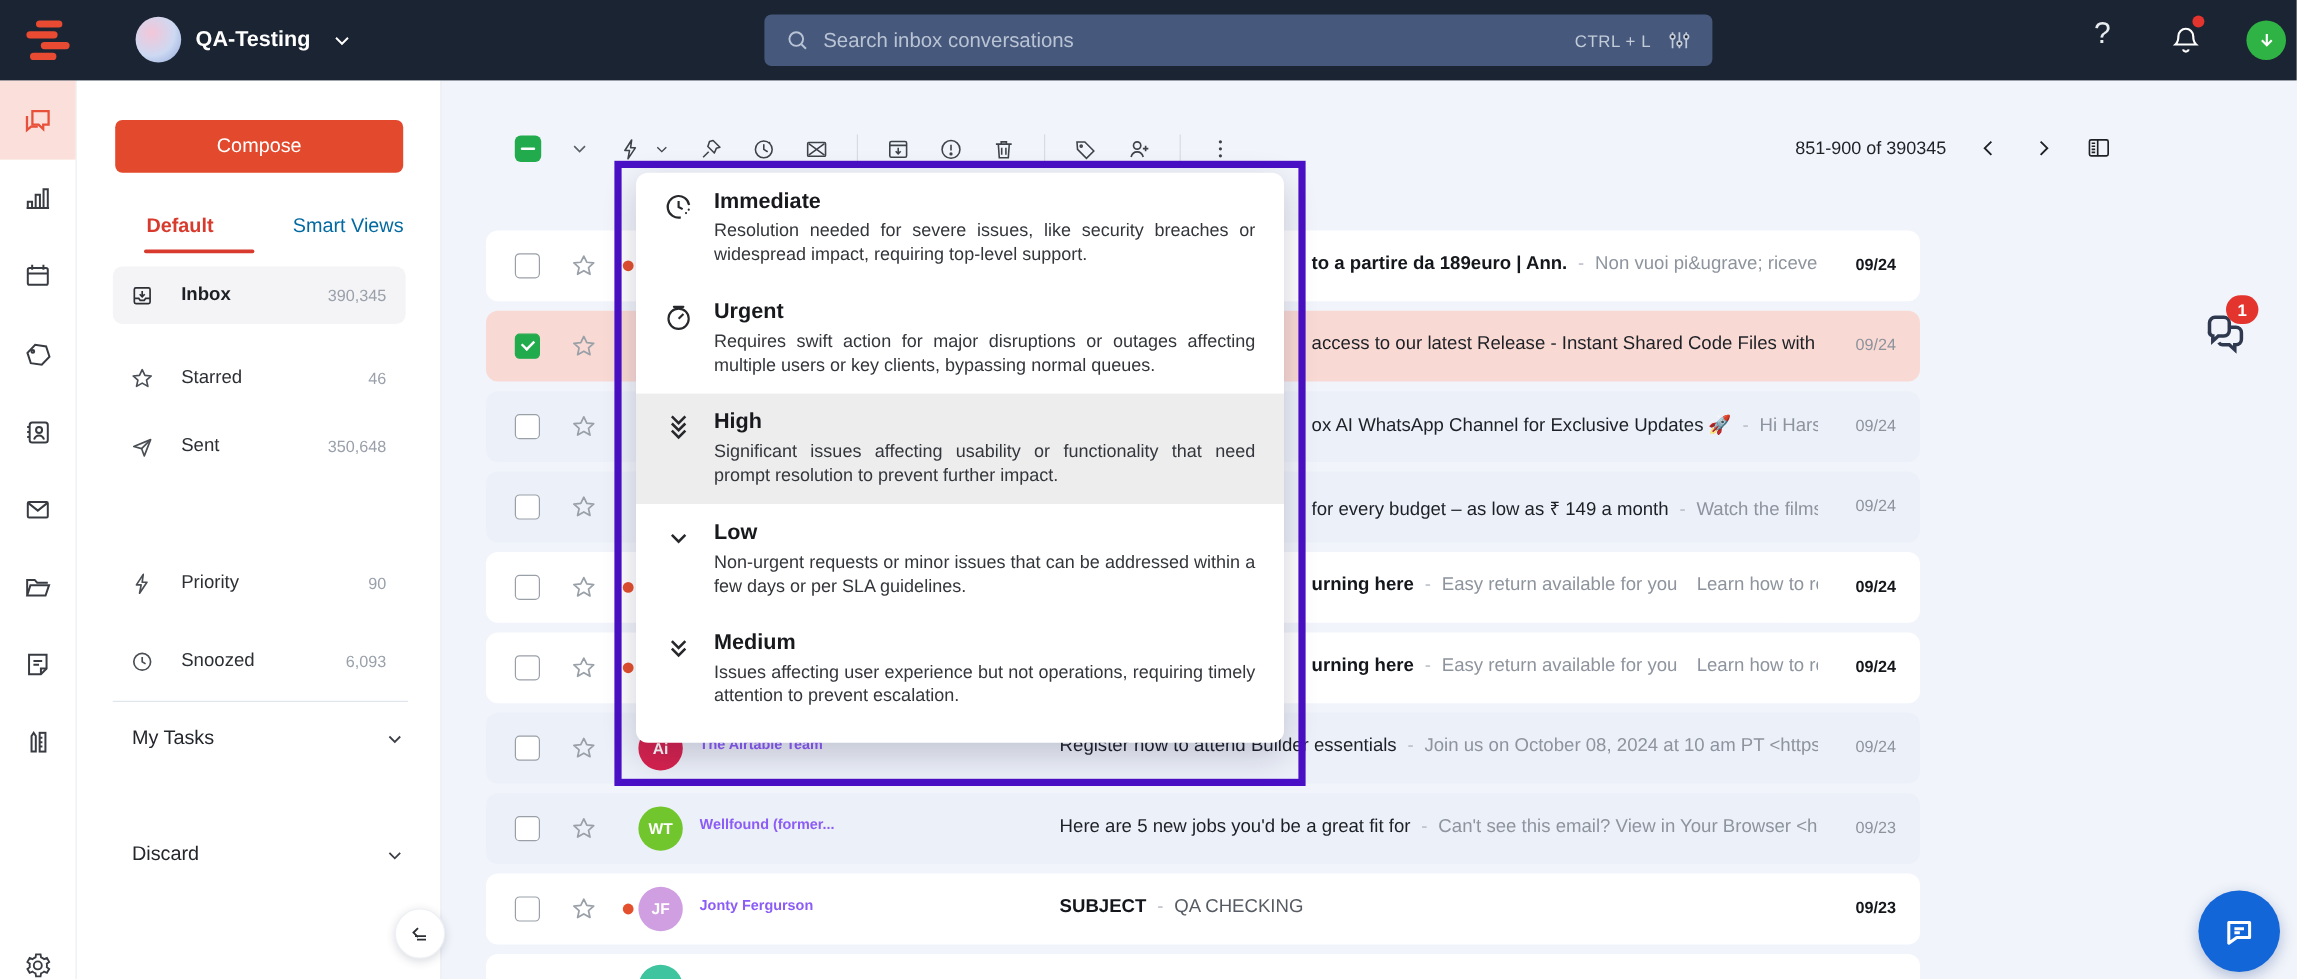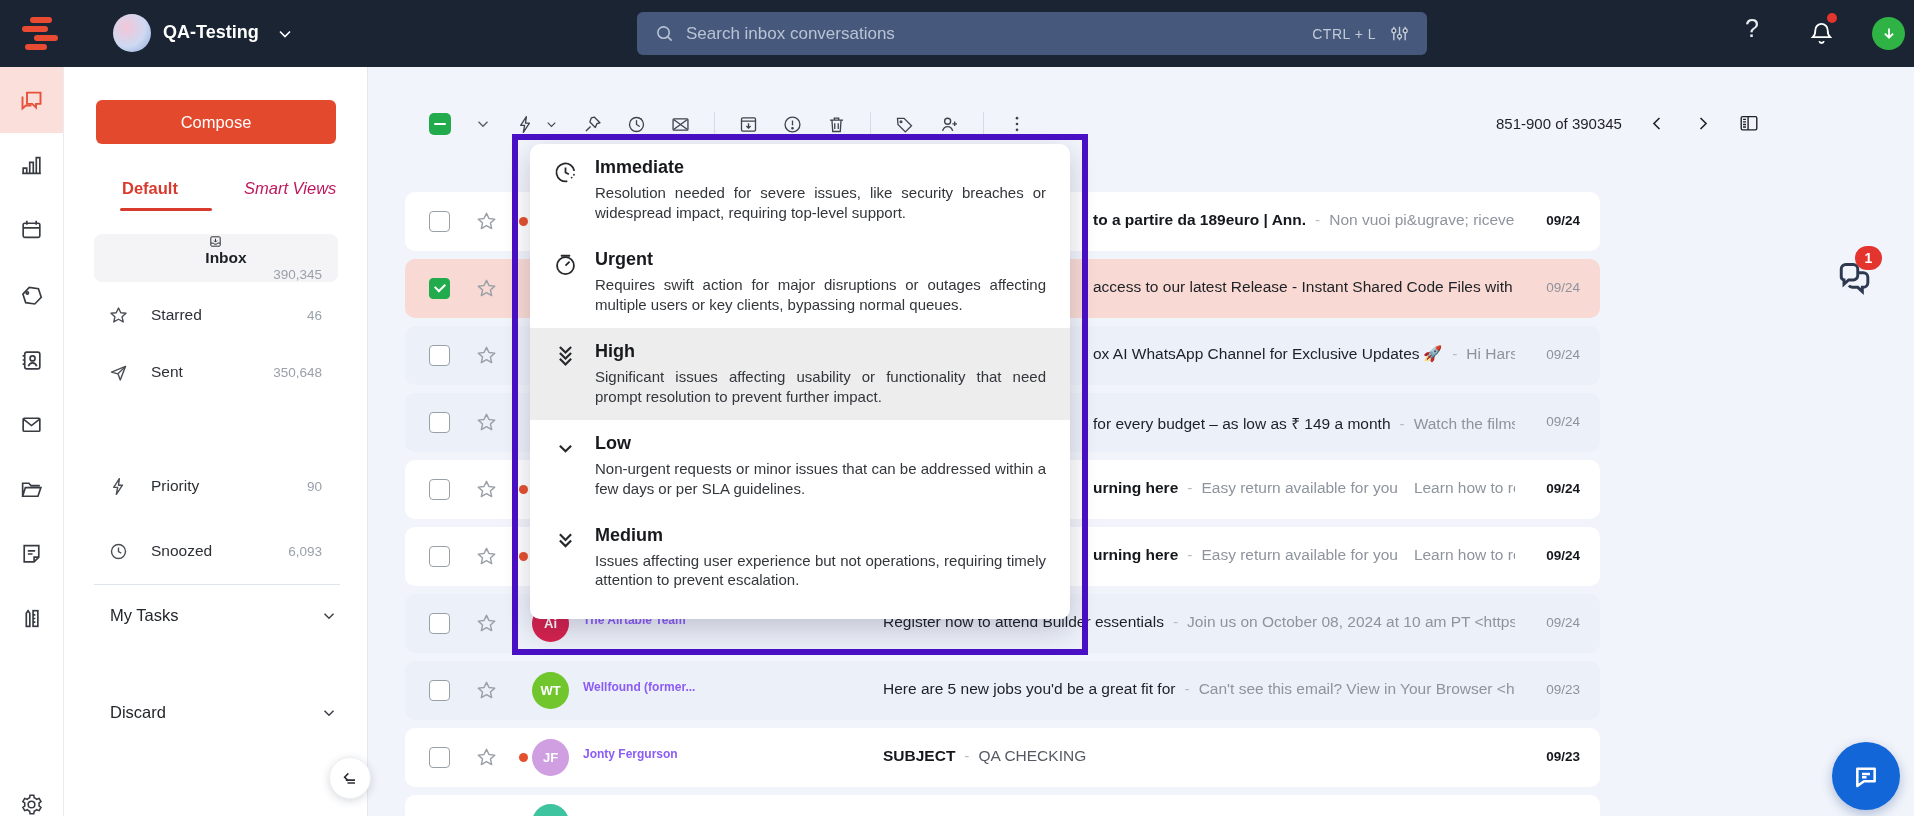--- a/index.html
+++ b/index.html
@@ -26,21 +26,21 @@
   .rail-item { position:absolute; left:0; width:63px; height:50px; display:flex; align-items:center; justify-content:center; }
   .rail-active { position:absolute; left:0; top:0; width:63px; height:66px; background:#fbdfda;
     display:flex; align-items:center; justify-content:center; }
 
   
   .sidenav { position:absolute; left:64px; top:67px; width:304px; height:749px; background:#fff; border-right:1px solid #e4e8ef; z-index:30; }
   .compose { position:absolute; left:32px; top:33px; width:240px; height:44px; background:#e3492d; border-radius:6px;
     color:#fff; font-size:16.5px; display:flex; align-items:center; justify-content:center; cursor:pointer; }
   .tab { position:absolute; top:112px; font-size:16.5px; }
   .tab.active { color:#d83b2d; font-weight:bold; }
-  .tab.idle { color:#be185d;font-style:italic; }
+  .tab.idle { color:#0369a1; }
   .tab-underline { position:absolute; left:56px; top:141px; width:92px; height:3px; background:#d83b2d; border-radius:2px; }
   .folder { position:absolute; left:30px; width:244px; height:48px; border-radius:8px; display:flex; align-items:center; padding:0 16px 0 14px; }
   .folder.sel { background:#f4f4f6; }
   .folder .f-label { margin-left:22px; font-size:15.5px; color:#2c2f34; }
   .folder.sel .f-label { font-weight:bold; color:#1c1f24; }
   .folder .f-count { margin-left:auto; font-size:13.5px; color:#9aa1ab; }
   .side-divider { position:absolute; left:30px; top:517px; width:246px; height:1px; background:#e0e4eb; }
   .section { position:absolute; left:46px; width:228px; display:flex; align-items:center; font-size:16.5px; color:#23262b; }
   .section svg { margin-left:auto; }
   .collapse-fab { position:absolute; left:329px; top:757px; width:42px; height:42px; border-radius:50%; background:#fff;
@@ -211,21 +211,21 @@
     </svg>
   </div>
 </div>
 
 <div class="sidenav">
   <div class="compose">Compose</div>
   <div class="tab active" style="left:58px;">Default</div>
   <div class="tab idle" style="left:180px;">Smart Views</div>
   <div class="tab-underline"></div>
 
-  <div class="folder sel" style="top:167px;flex-direction:column;">
+  <div class="folder sel" style="top:155px;">
     <svg width="21" height="21" viewBox="0 0 24 24" fill="none" stroke="#2c2f34" stroke-width="1.6">
       <rect x="4.5" y="4.5" width="15" height="15" rx="1.5"></rect>
         <path d="M12 7.5v5M9.6 10.5l2.4 2.4 2.4-2.4M4.5 14.5h4.2l1.4 1.8h3.8l1.4-1.8h4.2"></path>
     </svg>
     <span class="f-label">Inbox</span>
     <span class="f-count">390,345</span>
   </div>
   <div class="folder" style="top:224px;">
     <svg width="21" height="21" viewBox="0 0 24 24" fill="none" stroke="#4a4e55" stroke-width="1.6" stroke-linejoin="round">
       <path d="M12 3.5l2.6 5.4 6 .6-4.5 4 1.3 5.9L12 16.3l-5.4 3.1L7.9 13.5 3.4 9.5l6-.6z"></path>

